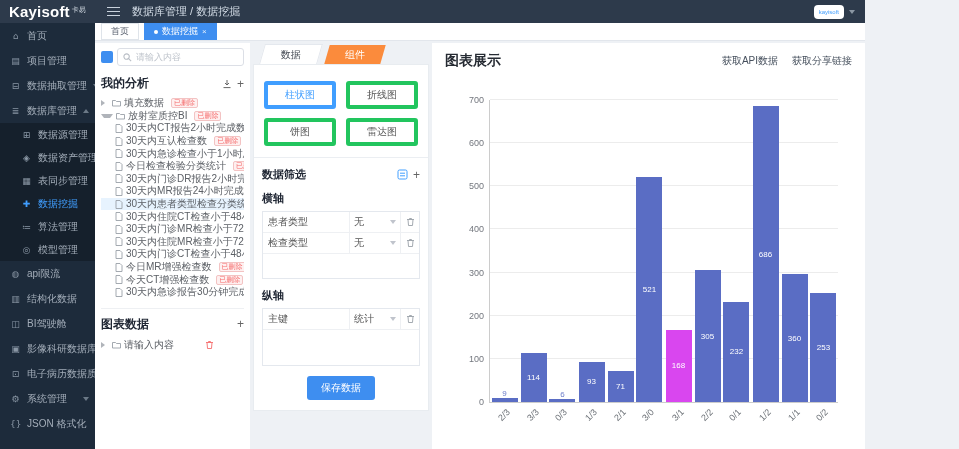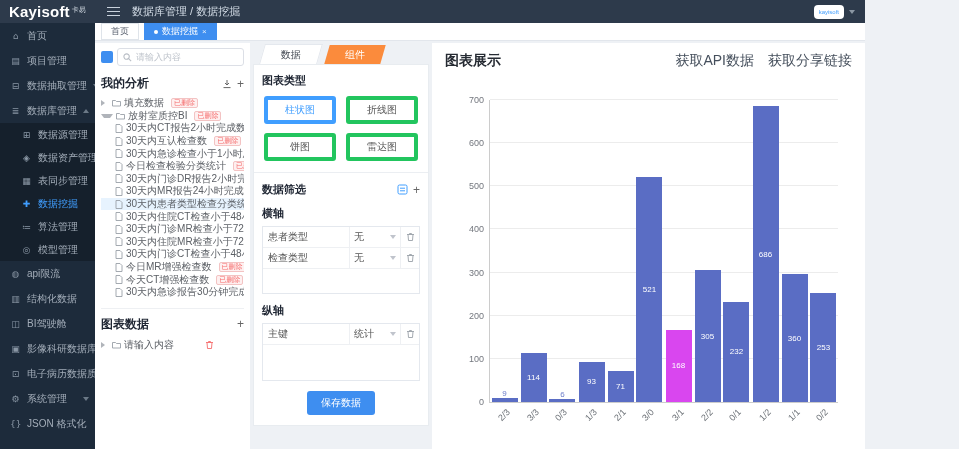--- a/index.html
+++ b/index.html
@@ -81,21 +81,21 @@
   .a-dd{flex:0 0 42px;border-right:1px solid #eef0f3;font-size:10px;color:#555;display:flex;align-items:center;justify-content:space-between;padding:0 4px;cursor:pointer;}
   .dd-caret{width:0;height:0;border-left:3px solid transparent;border-right:3px solid transparent;border-top:4px solid #c0c4cc;}
   .a-del{flex:0 0 18px;display:flex;align-items:center;justify-content:center;cursor:pointer;}
   .save-row{display:flex;justify-content:center;margin-top:10px;}
   .save-btn{background:#3e8ef0;color:#fff;border:none;border-radius:3px;font-size:10px;padding:5px 14px;cursor:pointer;}
   
   .panel-chart{flex:1;display:flex;flex-direction:column;padding:9px 13px 6px;min-width:0;}
   .chart-header{display:flex;align-items:center;flex:0 0 auto;}
   .chart-title{font-size:14px;font-weight:bold;color:#262b33;}
   .chart-links{margin-left:auto;display:flex;gap:14px;}
-  .chart-link{font-size:14px;color:#454f5c;cursor:pointer;}
+  .chart-link{font-size:10px;color:#454f5c;cursor:pointer;}
   .chart-area{flex:1;position:relative;}
   .plot{position:absolute;left:44px;right:14px;top:30px;bottom:40px;border-left:1px solid #ccc;border-bottom:1px solid #ccc;}
   .gridline{position:absolute;left:0;right:0;height:0;border-top:1px solid #ececec;}
   .ylab{position:absolute;left:-38px;width:32px;text-align:right;font-size:9px;color:#73777e;transform:translateY(50%);}
   .bar{position:absolute;bottom:0;background:#5a6dc4;display:flex;align-items:center;justify-content:center;}
   .bar-val{font-size:8px;color:#fff;}
   .bar-val.out{position:absolute;bottom:100%;color:#6b7cc9;}
   .xlab{position:absolute;top:calc(100% + 5px);width:26px;text-align:right;font-size:9px;color:#6d7278;transform:rotate(-45deg);transform-origin:100% 0;}
 </style>
 </head>
@@ -411,21 +411,20 @@
               </div>
             </div>
         </div>
 
         <div class="panel-col">
           <div class="cfg-tabs">
             <div class="cfg-tab t-data"><span>数据</span></div>
             <div class="cfg-tab t-comp"><span>组件</span></div>
           </div>
           <div class="cfg-card panel">
-            <div class="sec-label">图表类型</div>
             <div class="type-grid" id="type-grid">
                 <div class="type-btn sel">
                   <span>柱状图</span>
                 </div>
                 <div class="type-btn">
                   <span>折线图</span>
                 </div>
                 <div class="type-btn">
                   <span>饼图</span>
                 </div>

